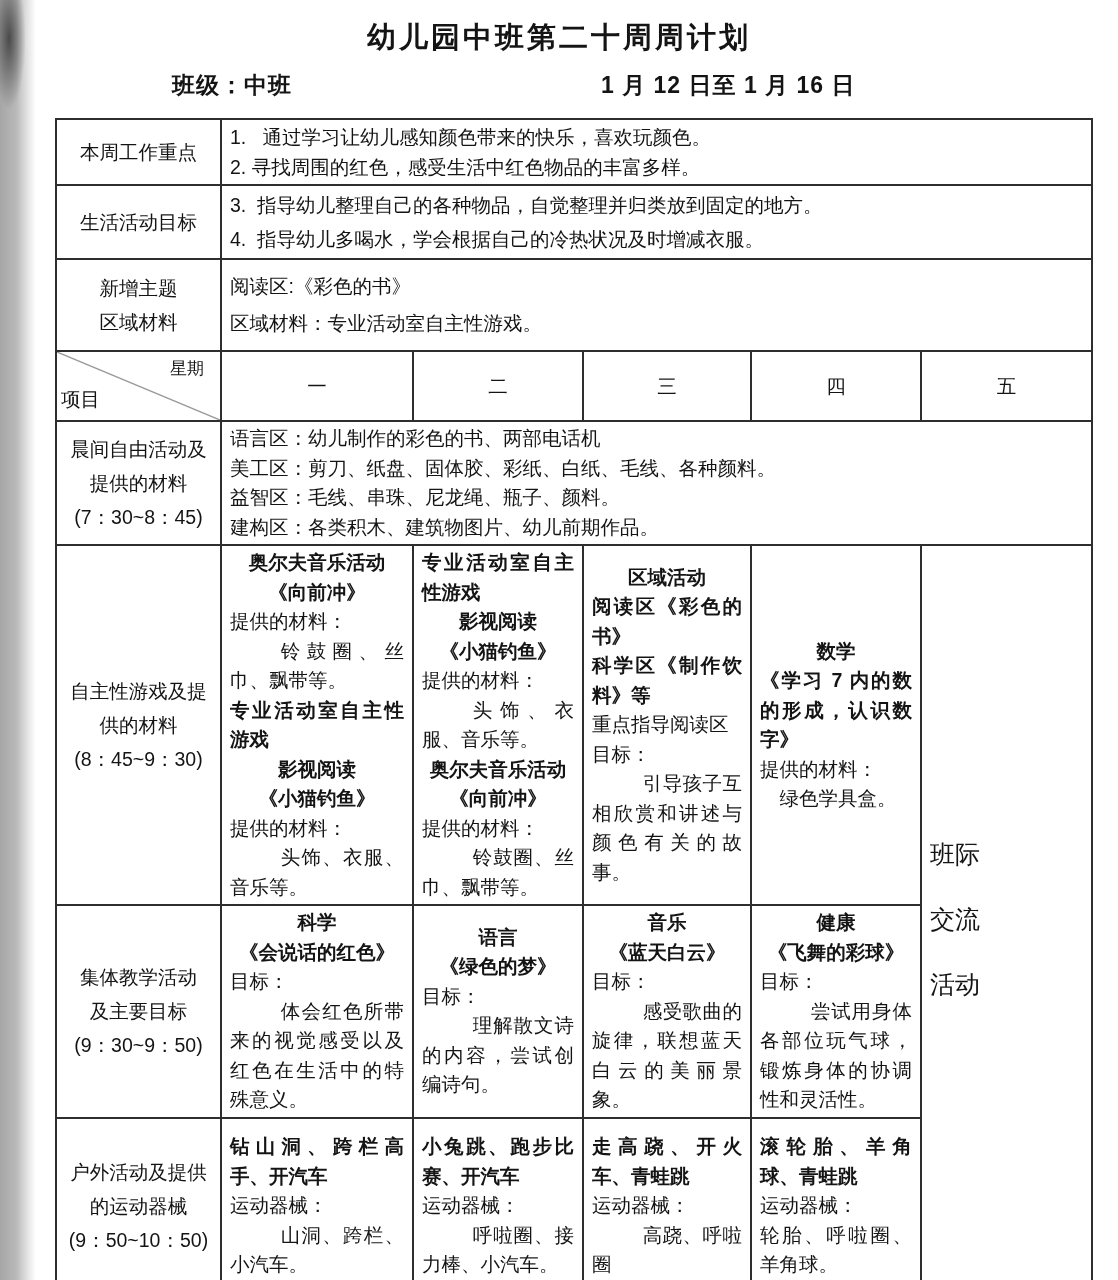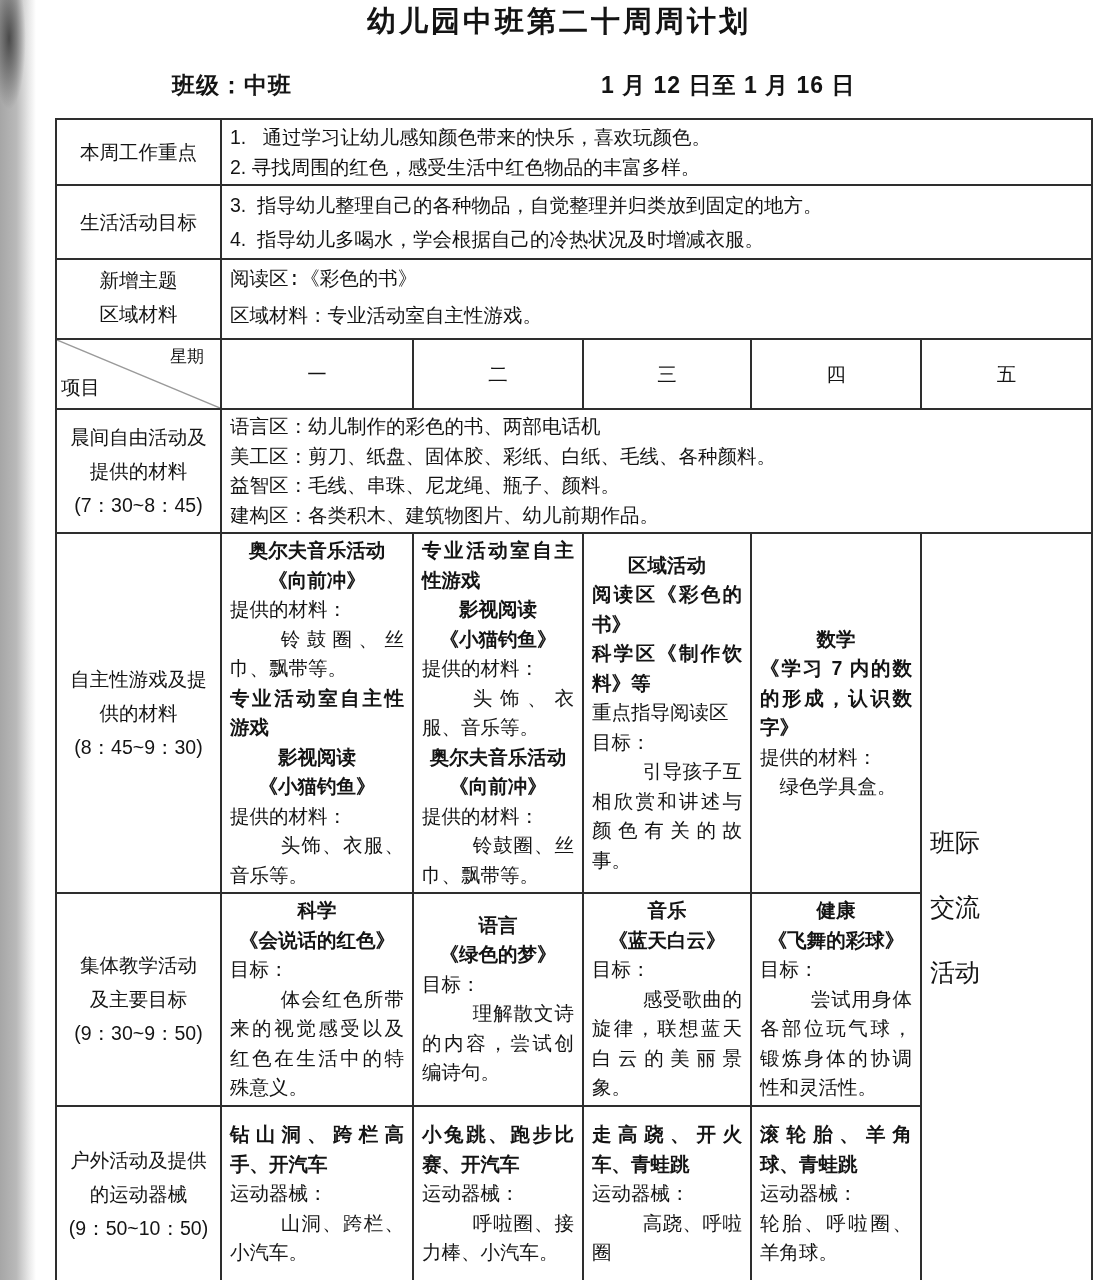--- a/index.html
+++ b/index.html
@@ -10,38 +10,38 @@
   }
   .scan-strip {
     position:absolute; left:0; top:0; width:36px; height:1280px;
     background:linear-gradient(90deg,#a6a6a6 0%,#b9b9b9 45%,#e8e8e8 80%,#ffffff 100%);
   }
   .scan-strip::before{
     content:""; position:absolute; left:0px; top:0; width:26px; height:110px;
     background:radial-gradient(ellipse at 35% 35%, rgba(40,40,40,.75), rgba(40,40,40,0) 70%);
   }
   .title {
-    position:absolute; top:2px; left:0; width:1118px; text-align:center;
+    position:absolute; top:18px; left:0; width:1118px; text-align:center;
     font-size:29px; font-weight:bold; letter-spacing:3px;
   }
   .class-label { position:absolute; top:70px; left:172px; font-size:23px; font-weight:bold; letter-spacing:1px; }
   .date-range  { position:absolute; top:70px; left:601px; font-size:23px; font-weight:bold; letter-spacing:1px; }
 
   table.plan {
     position:absolute; left:55px; top:118px; width:1036px;
     border-collapse:collapse; table-layout:fixed;
   }
   table.plan td {
     border:2px solid #2e2e2e;
     padding:2px 8px;
     font-size:19.5px;
     vertical-align:middle;
     overflow:hidden;
   }
-  tr.rA { height:62px; }  tr.rB { height:70px; }  tr.rC { height:80px;font-family:Liberation Mono, monospace; }
+  tr.rA { height:62px; }  tr.rB { height:70px; }  tr.rC { height:92px; }
   tr.rD { height:70px; }  tr.rE { height:118px; } tr.rF { height:355px; }
   tr.rG { height:207px; } tr.rH { height:177px; }
 
   .ln { white-space:pre-wrap; line-height:29.5px; }
   .n  { text-align:justify; }
   .c  { text-align:center; }
   .bc { font-weight:bold; text-align:center; }
   .bl { font-weight:bold; text-align:justify; }
   .i3 { text-indent:2.6em; text-align:justify; }
   .i1 { text-indent:1em; text-align:justify; }

